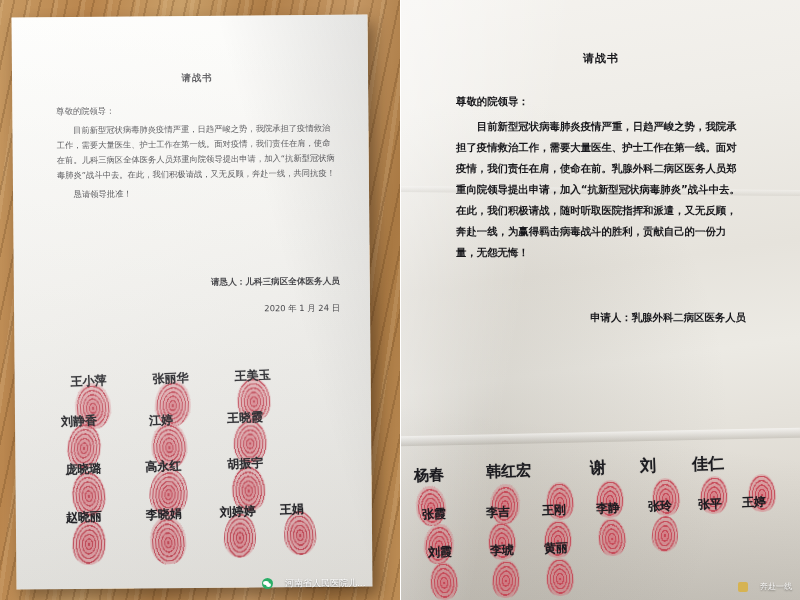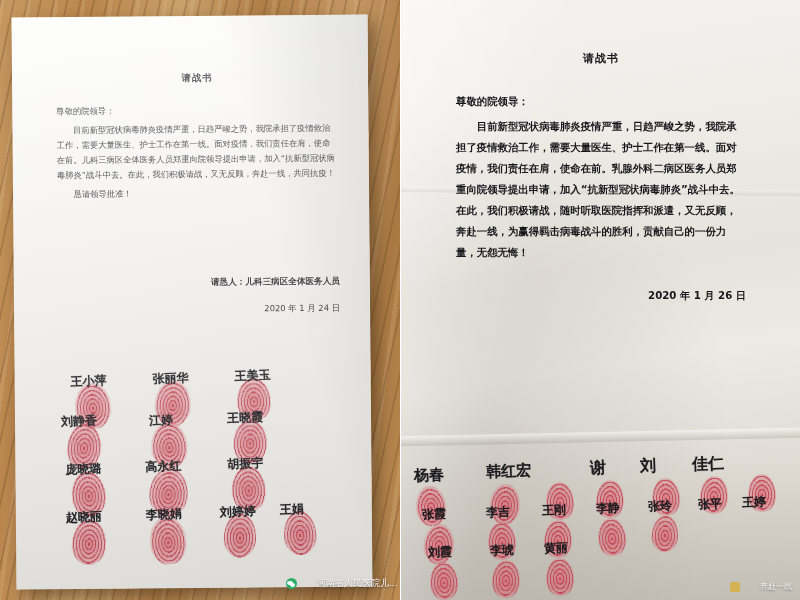--- a/index.html
+++ b/index.html
@@ -156,26 +156,25 @@
     white-space: nowrap;
     transform: rotate(-2deg);
     text-shadow: 0 0 1px rgba(0,0,0,.35);
   }
 
   
   .wm {
     position: absolute;
     display: flex;
     align-items: center;
-    gap: 20px;
+    gap: 12px;
     color: #ffffff;
     font-size: 9px;
     text-shadow: 0 1px 2px rgba(0,0,0,.55);
     white-space: nowrap;
-    margin-left: 24px;
   }
   .wm-left { left: 262px; bottom: 10px; }
   .wm-right { right: 8px; bottom: 8px; font-size: 8px; opacity: .92; }
   .wx-logo {
     width: 11px; height: 11px;
     border-radius: 50%;
     background: #2aae67;
     position: relative;
     flex: 0 0 auto;
   }
@@ -261,21 +260,21 @@
     <div class="paper-right">
       <div class="fold fold-b"></div>
       <div class="fold fold-a"></div>
 
       <div class="doc doc-right">
         <div class="doc-title">请战书</div>
         <div class="doc-body">
           <p>尊敬的院领导：</p>
           <p class="indent">目前新型冠状病毒肺炎疫情严重，日趋严峻之势，我院承担了疫情救治工作，需要大量医生、护士工作在第一线。面对疫情，我们责任在肩，使命在前。乳腺外科二病区医务人员郑重向院领导提出申请，加入“抗新型冠状病毒肺炎”战斗中去。在此，我们积极请战，随时听取医院指挥和派遣，又无反顾，奔赴一线，为赢得羁击病毒战斗的胜利，贡献自己的一份力量，无怨无悔！</p>
         </div>
-        <div class="date-line">2020 年 1 月 26 日</div>
+        <div class="sign-line">申请人：乳腺外科二病区医务人员</div>
       </div>
 
       <div class="fp" style="left:16px;  top:486px; width:30px; height:40px; transform:rotate(-6deg);"></div>
       <div class="fp" style="left:90px;  top:484px; width:30px; height:40px; transform:rotate(4deg);"></div>
       <div class="fp" style="left:146px; top:482px; width:28px; height:38px; transform:rotate(-3deg);"></div>
       <div class="fp" style="left:196px; top:480px; width:28px; height:38px; transform:rotate(2deg);"></div>
       <div class="fp" style="left:252px; top:478px; width:28px; height:38px; transform:rotate(-4deg);"></div>
       <div class="fp" style="left:300px; top:476px; width:28px; height:38px; transform:rotate(3deg);"></div>
       <div class="fp" style="left:348px; top:474px; width:28px; height:38px; transform:rotate(-2deg);"></div>
 

